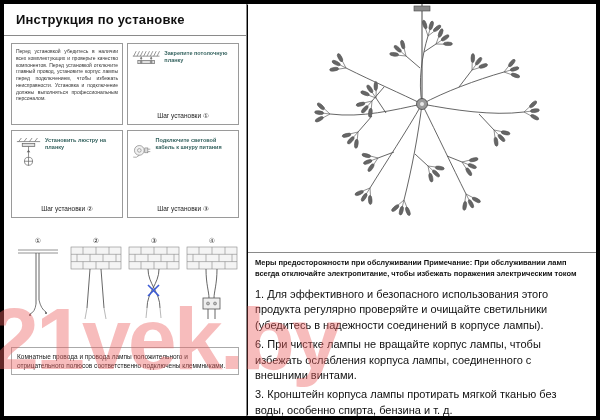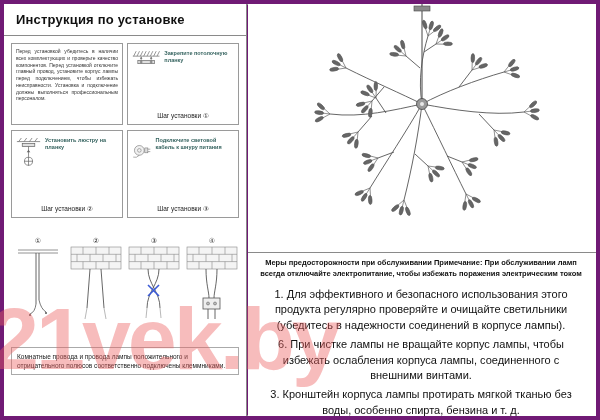--- a/index.html
+++ b/index.html
@@ -1,17 +1,17 @@
 <!DOCTYPE html>
 <html><head>
 <meta charset="utf-8">
 <style>
   html,body{margin:0;padding:0;background:#fff;}
   .page{
-    position:relative;width:600px;height:420px;background:#701a75;
+    position:relative;width:600px;height:420px;background:#000000;
     font-family:"Liberation Sans",sans-serif;color:#222;overflow:hidden;
   }
   .frame{position:absolute;inset:4px;border:1px solid #8a8a8a;}
   
   .left-col{
     position:absolute;left:4px;top:4px;width:243px;height:412px;
     border-right:1px solid #8a8a8a;box-sizing:border-box;background:#fff;
   }
   .title{
     height:32px;border-bottom:1px solid #8a8a8a;box-sizing:border-box;
@@ -33,21 +33,21 @@
     font-size:6.5px;color:#222;
   }
   .diagrams{display:flex;justify-content:space-between;margin-top:18px;height:108px;}
   .diagram{width:54px;display:flex;flex-direction:column;align-items:center;}
   .dg-num{font-size:7px;color:#333;height:10px;line-height:10px;}
   .wiring-note{
     border:1px solid #aaa;margin-top:3px;padding:4px 5px;
     font-size:6.5px;line-height:1.4;color:#222;
   }
   
-  .right-col{position:absolute;left:248px;top:4px;width:348px;height:412px;background:#fff;text-align:center;}
+  .right-col{position:absolute;left:248px;top:4px;width:348px;height:412px;background:#fff;}
   .lamp-area{
     height:249px;border-bottom:1px solid #8a8a8a;box-sizing:border-box;
     display:flex;justify-content:center;align-items:flex-start;overflow:hidden;
   }
   .maintenance{padding:5px 9px 0 7px;}
   .m-header{font-size:7.5px;font-weight:bold;line-height:1.4;margin:0 0 8px 0;color:#111;}
   .m-item{font-size:11px;line-height:1.4;margin:0 0 4px 0;color:#111;}
   
   .watermark{
     position:absolute;left:-10px;top:288px;z-index:9;pointer-events:none;

